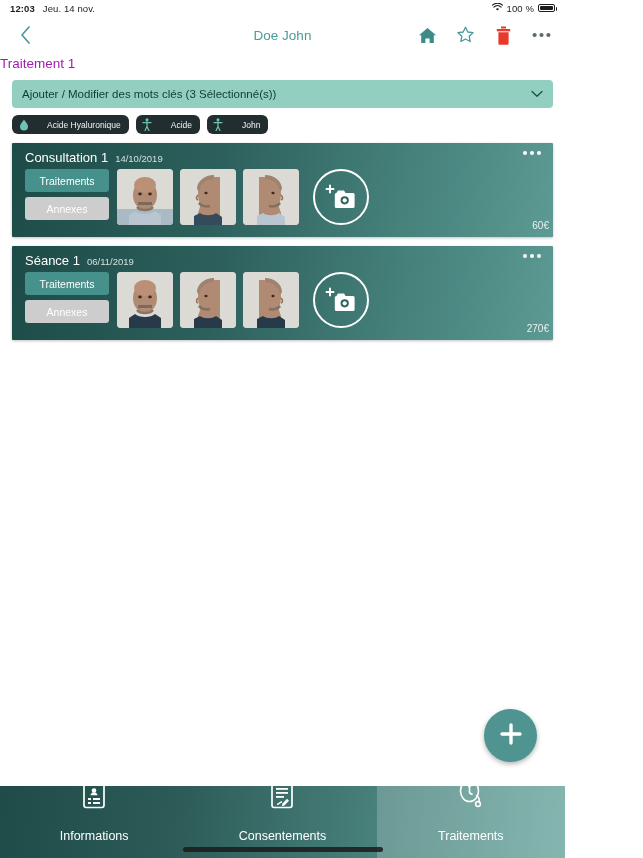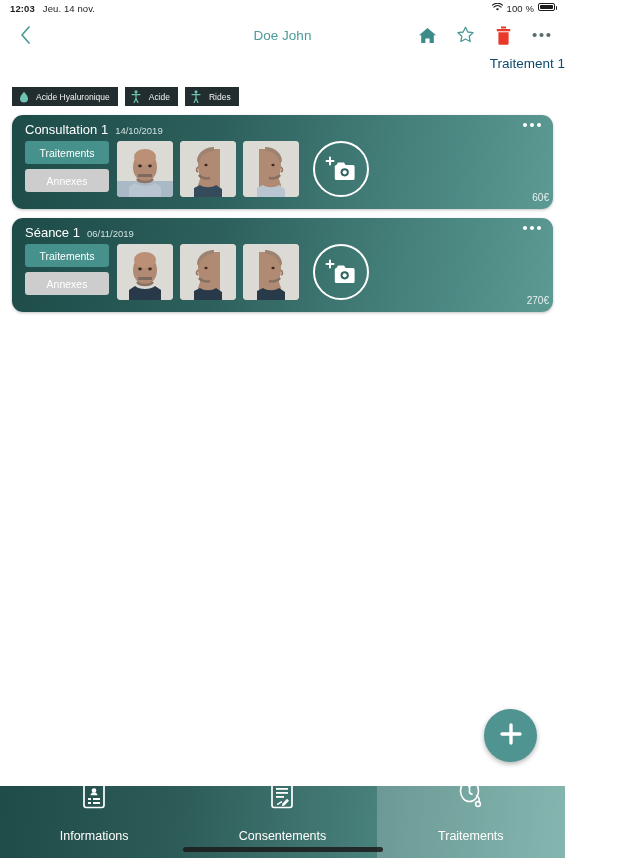--- a/index.html
+++ b/index.html
@@ -14,21 +14,21 @@
   
   .statusbar {
     height: 16px; width: 100%;
     display: flex; align-items: center;
     padding: 0 10px;
     font-size: 9.5px; color: #1c1c1c;
     letter-spacing: .1px;
   }
   .sb-time { font-weight: 600; }
   .sb-date { margin-left: 8px; }
-  .sb-right { margin-left: auto; display: flex; align-items: flex-start; gap: 4px; }
+  .sb-right { margin-left: auto; display: flex; align-items: center; gap: 4px; }
   .sb-batt-pct { font-size: 9.5px; }
   .batt {
     width: 17px; height: 8px; border: 1px solid #1c1c1c;
     border-radius: 2px; position: relative; display:inline-block;
   }
   .batt::after {
     content:""; position:absolute; right:-3px; top:2px;
     width:1.5px; height:4px; background:#1c1c1c; border-radius:0 1px 1px 0;
   }
   .batt i { position:absolute; left:1px; top:1px; bottom:1px; right:1px; background:#1c1c1c; border-radius:1px; display:block; }
@@ -44,50 +44,50 @@
   .nav-title {
     position: absolute; left: 0; right: 0; text-align: center;
     font-size: 13.5px; color: #4a9a98; font-weight: 400;
     pointer-events: none;
   }
   .nav-actions { margin-left:auto; display:flex; align-items:center; gap: 18px; z-index:2; }
   .nav-icon { width:20px; height:20px; display:flex; align-items:center; justify-content:center; cursor:pointer; }
 
   
   .page-title {
-    text-align:right; font-size: 13.5px; color:#0c4a6e; padding: 2px 0 9px;
+    text-align:left; font-size: 13.5px; color:#a21caf; padding: 2px 0 9px;
   }
 
   
   .kw-wrap { padding: 0 12px; }
   .kw-select {
     height: 28px; width:100%;
     background: #93cfc0; border-radius: 4px;
     display:flex; align-items:center; padding: 0 10px;
     color: #0f3b37; font-size: 11.5px; cursor:pointer;
   }
   .kw-chevron { margin-left:auto; display:flex; align-items:center; }
 
   
   .chips { display:flex; gap: 7px; padding: 7px 12px 0; }
   .chip {
     height: 19px;
-    background: #222d30; border-radius: 0;
-    display:flex; align-items:center; gap:7px;
+    background: #222d30; border-radius: 6px;
+    display:flex; align-items:center; gap:18px;
     padding: 0 8px 0 6px;
     color: #f2f2f2; font-size: 8.5px;
     cursor:pointer;
   }
   .chip-icon { width:11px; height:13px; display:flex; align-items:center; justify-content:center; flex:none; }
 
   
   .cards { padding: 9px 12px 0; display:flex; flex-direction:column; gap: 9px; }
   .card {
     position: relative;
-    height: 94px; border-radius: 11px; overflow:hidden;
+    height: 94px; border-radius: 1px; overflow:hidden;
     background: linear-gradient(100deg, #1d4b48 0%, #2d605c 38%, #46817c 72%, #5c9a93 100%);
     box-shadow: 0 1px 3px rgba(0,0,0,.25);
   }
   .card-head { display:flex; align-items:baseline; padding: 7px 0 0 13px; }
   .card-title { font-size: 13px; color:#fff; }
   .card-date { font-size: 9.5px; color:#cfe0de; margin-left: 7px; }
   .card-menu {
     position:absolute; top: 8px; right: 12px;
     display:flex; gap:3px; cursor:pointer;
   }
@@ -201,20 +201,30 @@
             <circle cx="2.6" cy="3" r="2.1" fill="#5a6b6b"></circle>
             <circle cx="9.5" cy="3" r="2.1" fill="#5a6b6b"></circle>
             <circle cx="16.4" cy="3" r="2.1" fill="#5a6b6b"></circle>
           </svg>
       </div>
     </div>
   </div>
 
   <div class="page-title">Traitement 1</div>
 
+  <div class="kw-wrap">
+    <div class="kw-select">
+      <span>Ajouter / Modifier des mots clés (3 Sélectionné(s))</span>
+      <span class="kw-chevron">
+        <svg width="12" height="8" viewBox="0 0 12 8">
+            <path d="M1 1.5 6 6.3l5-4.8" stroke="#1e4f4a" stroke-width="1.3" fill="none" stroke-linecap="round" stroke-linejoin="round"></path>
+          </svg>
+      </span>
+    </div>
+  </div>
 
   <div class="chips">
     <div class="chip">
       <span class="chip-icon">
         <svg width="10" height="12" viewBox="0 0 10 12">
             <path d="M5 .7C5 .7 9 5 9 7.6A4 4 0 0 1 1 7.6C1 5 5 .7 5 .7z" fill="#6dc4b4"></path>
           </svg>
       </span>
       <span>Acide Hyaluronique</span>
     </div>
@@ -227,21 +237,21 @@
       </span>
       <span>Acide</span>
     </div>
     <div class="chip">
       <span class="chip-icon">
         <svg width="10" height="13" viewBox="0 0 10 13">
             <circle cx="5" cy="1.7" r="1.5" fill="#6dc4b4"></circle>
             <path d="M5 3.6v5M1 4.6h8M3.1 12.6 5 8.4l1.9 4.2" stroke="#6dc4b4" stroke-width="1.2" fill="none" stroke-linecap="round"></path>
           </svg>
       </span>
-      <span>Rides</span>
+      <span>John</span>
     </div>
   </div>
 
   <div class="cards">
 
     <div class="card">
       <div class="card-head">
         <span class="card-title">Consultation 1</span>
         <span class="card-date">14/10/2019</span>
       </div>

